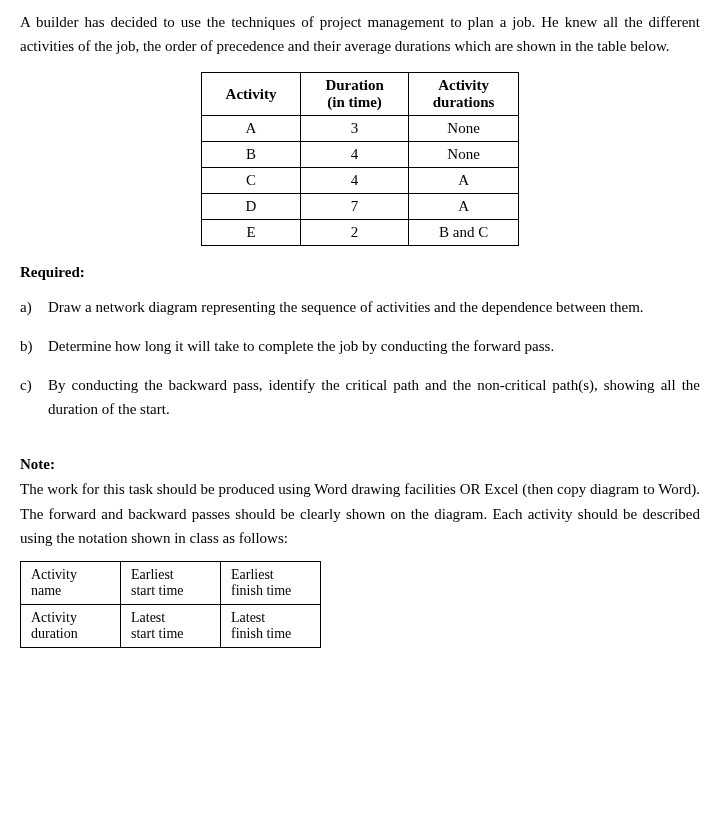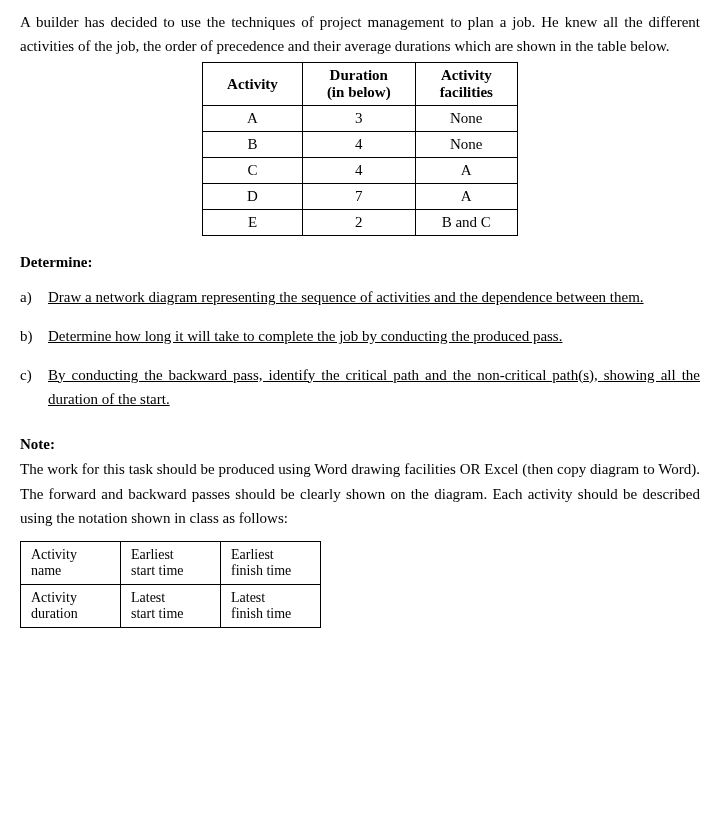--- a/index.html
+++ b/index.html
@@ -13,21 +13,21 @@
       font-size: 15px;
       background: #fff;
       color: #000;
       width: 720px;
       min-height: 837px;
       padding: 10px 20px 20px 20px;
     }
 
     .intro-text {
       line-height: 1.6;
-      margin-bottom: 4px;
+      margin-bottom: 14px;
       text-align: justify;
     }
 
     .main-table-wrapper {
       display: flex;
       justify-content: center;
       margin-bottom: 18px;
     }
 
     .main-table {
@@ -62,25 +62,24 @@
       text-align: justify;
     }
 
     .q-label {
       min-width: 28px;
       flex-shrink: 0;
     }
 
     .q-text {
       flex: 1;
-      text-decoration: underline;
     }
 
     .note-section {
-      margin-top: 20px;
+      margin-top: 30px;
     }
 
     .note-label {
       font-weight: bold;
     }
 
     .note-text {
       line-height: 1.65;
       text-align: justify;
       margin-bottom: 10px;
@@ -104,25 +103,25 @@
 
 <p class="intro-text">A builder has decided to use the techniques of project management to plan a job. He knew all the different activities of the job, the order of precedence and their average durations which are shown in the table below.</p>
 
 <div class="main-table-wrapper">
   <table class="main-table">
     <thead>
       <tr>
         <th>Activity</th>
         <th>
           <span>Duration</span><br>
-          <span>(in below)</span>
+          <span>(in time)</span>
         </th>
         <th>
           <span>Activity</span><br>
-          <span>facilities</span>
+          <span>durations</span>
         </th>
       </tr>
     </thead>
     <tbody id="activities-tbody">
     <tr>
           <td>A</td>
           <td>3</td>
           <td>None</td>
         </tr>
         <tr>
@@ -142,33 +141,33 @@
         </tr>
         <tr>
           <td>E</td>
           <td>2</td>
           <td>B and C</td>
         </tr>
       </tbody>
   </table>
 </div>
 
-<p class="required-label">Determine:</p>
+<p class="required-label">Required:</p>
 
 <div class="question-block">
   <div class="question-row">
     <span class="q-label">a)</span>
     <span class="q-text">Draw a network diagram representing the sequence of activities and the dependence between them.</span>
   </div>
 </div>
 
 <div class="question-block">
   <div class="question-row">
     <span class="q-label">b)</span>
-    <span class="q-text">Determine how long it will take to complete the job by conducting the produced pass.</span>
+    <span class="q-text">Determine how long it will take to complete the job by conducting the forward pass.</span>
   </div>
 </div>
 
 <div class="question-block">
   <div class="question-row">
     <span class="q-label">c)</span>
     <span class="q-text">By conducting the backward pass, identify the critical path and the non-critical path(s), showing all the duration of the start.</span>
   </div>
 </div>
 

